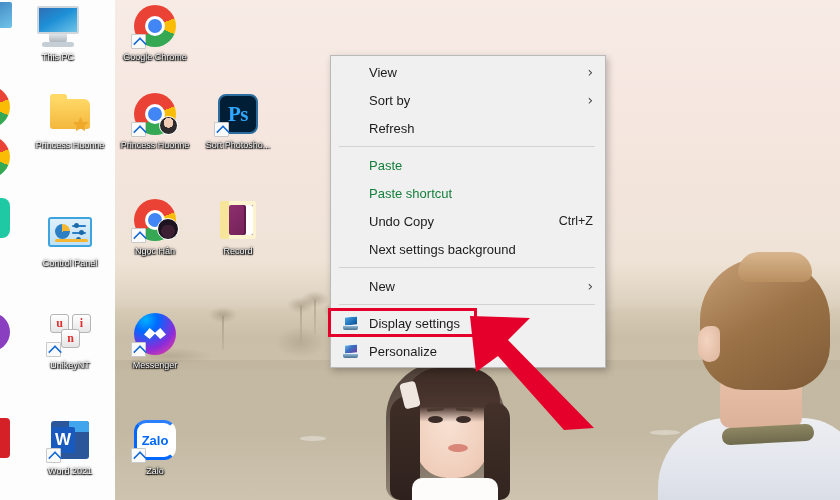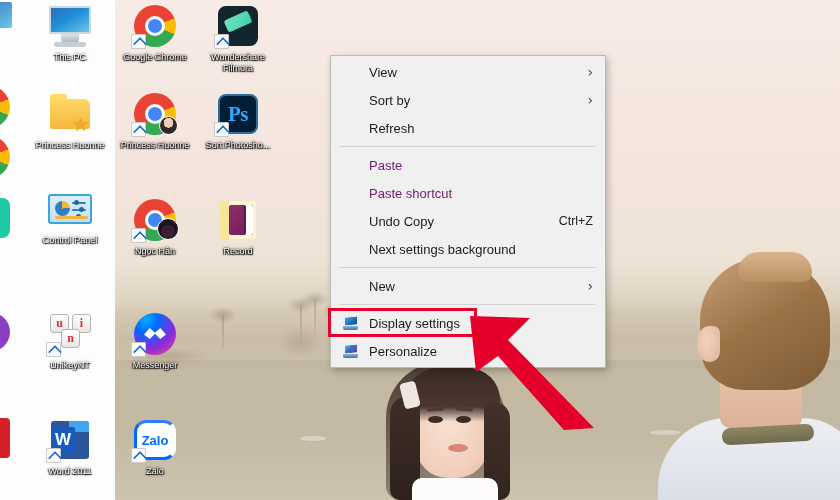--- a/index.html
+++ b/index.html
@@ -387,21 +387,21 @@
   }
   .mi {
     position: relative;
     height: 28px;
     display: flex; align-items: center;
     padding-left: 38px; padding-right: 12px;
     white-space: nowrap;
   }
   .mi .mlabel { flex: 1; }
   .mi .accel { color: #222; font-size: 12.5px; text-align: right; }
-  .mi.disabled { color: #701a75; }
+  .mi.disabled { color: #15803d; }
   .mi .chev {
     margin-left: 8px;
     font-size: 14px; color: #4a4a4a;
     font-family: "DejaVu Sans", sans-serif;
   }
   .msep { height: 1px; background: #d3d1d1; margin: 4px 10px 4px 8px; }
 
   .mi-icon {
     position: absolute; left: 12px; top: 7px;
     width: 16px; height: 14px;
@@ -491,44 +491,37 @@
   <div class="cut" style="left:0; top:196px; width:12px; height:46px;">
     <div style="position:absolute;left:-32px;top:2px;width:42px;height:40px;background:#1ec9a4;border-radius:8px;"></div>
   </div>
   <div class="cut" style="left:0; top:310px; width:12px; height:46px;">
     <div style="position:absolute;left:-32px;top:2px;width:42px;height:40px;background:#8a3fc0;border-radius:50%;"></div>
   </div>
   <div class="cut" style="left:0; top:416px; width:12px; height:46px;">
     <div style="position:absolute;left:-30px;top:2px;width:40px;height:40px;background:#d52027;border-radius:4px;"></div>
   </div>
 
-  <div class="dicon on-white" style="left:27px; top:2px;">
+  <div class="dicon on-white" style="left:15px; top:2px;">
     <div class="glyph">
       <div class="ic-pc-screen"></div>
         <div class="ic-pc-stand"></div>
         <div class="ic-pc-base"></div>
     </div>
     <div class="label">This PC</div>
   </div>
 
   <div class="dicon" style="left:112px; top:2px;">
     <div class="glyph">
       <div class="ic-chrome"></div>
       <div class="shortcut"></div>
     </div>
     <div class="label">Google Chrome</div>
   </div>
 
-  <div class="dicon" style="left:195px; top:2px;">
-    <div class="glyph">
-      <div class="ic-filmora"></div>
-      <div class="shortcut"></div>
-    </div>
-    <div class="label">Wondershare Filmora</div>
-  </div>
 
   <div class="dicon on-white" style="left:27px; top:90px;">
     <div class="glyph">
       <div class="ic-folder-star"></div>
     </div>
     <div class="label">Princess Huonne</div>
   </div>
 
   <div class="dicon" style="left:112px; top:90px;">
     <div class="glyph">
@@ -540,21 +533,21 @@
   </div>
 
   <div class="dicon" style="left:195px; top:90px;">
     <div class="glyph">
       <div class="ic-ps"></div>
       <div class="shortcut"></div>
     </div>
     <div class="label">Sort Photosho...</div>
   </div>
 
-  <div class="dicon on-white" style="left:27px; top:185px;">
+  <div class="dicon on-white" style="left:27px; top:208px;">
     <div class="glyph">
       <div class="ic-cpanel">
         <div class="pie"></div>
         <div class="sl" style="top:6px; width:14px;">
             <i style="left:2px;"></i>
           </div>
         <div class="sl" style="top:13px; width:14px;">
             <i style="left:7px;"></i>
           </div>
         <div class="sl" style="top:20px; width:14px;">
@@ -600,21 +593,21 @@
       <div class="shortcut"></div>
     </div>
     <div class="label">Messenger</div>
   </div>
 
   <div class="dicon on-white" style="left:27px; top:416px;">
     <div class="glyph">
       <div class="ic-word"></div>
       <div class="shortcut"></div>
     </div>
-    <div class="label">Word 2011</div>
+    <div class="label">Word 2021</div>
   </div>
 
   <div class="dicon" style="left:112px; top:416px;">
     <div class="glyph">
       <div class="ic-zalo"></div>
       <div class="shortcut"></div>
     </div>
     <div class="label">Zalo</div>
   </div>
 

